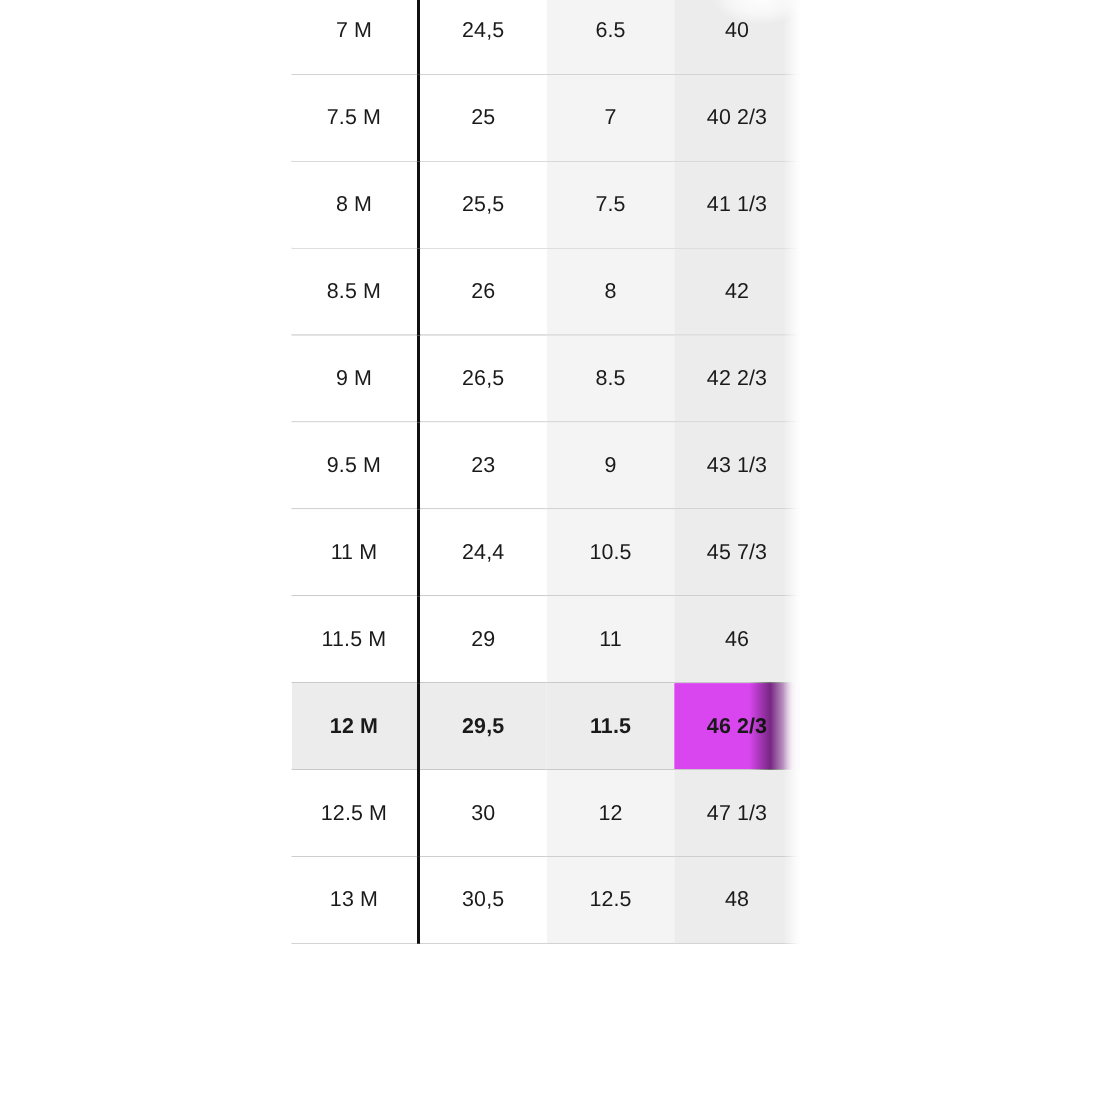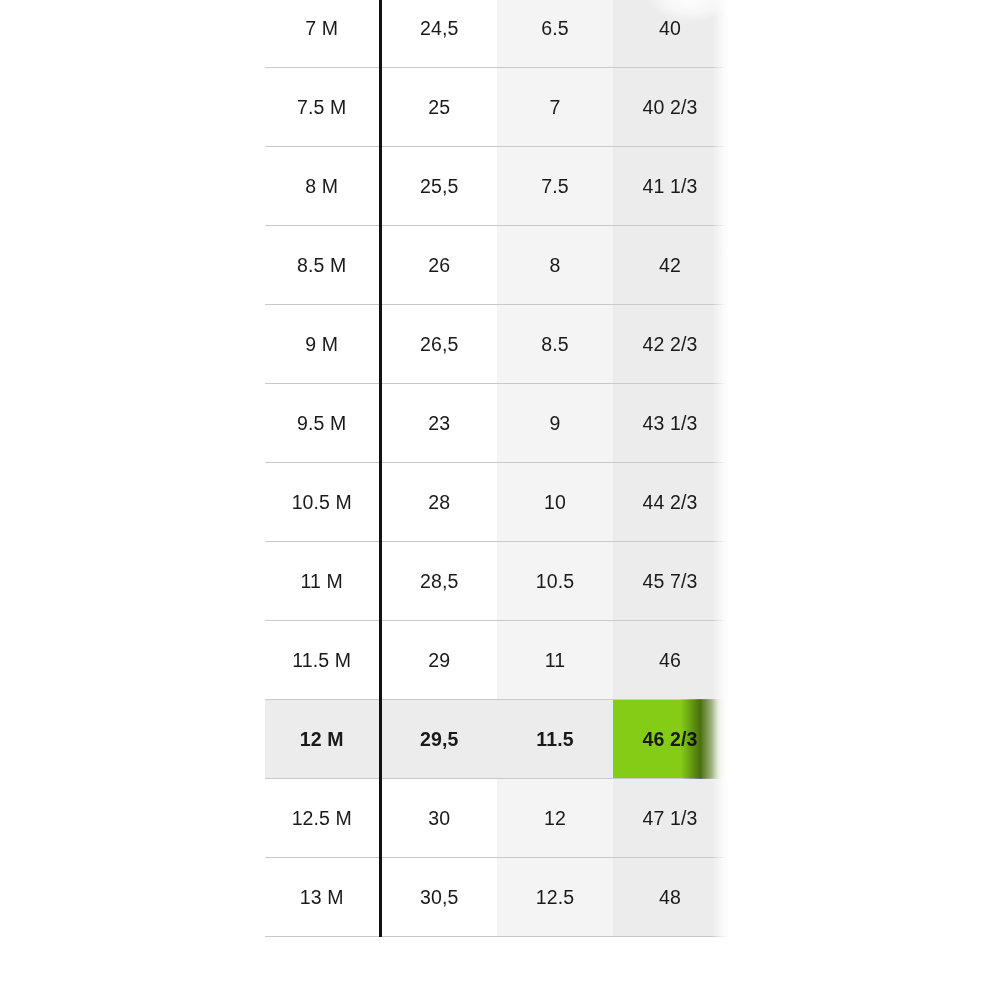--- a/index.html
+++ b/index.html
@@ -61,21 +61,21 @@
   td.col-cm { border-left: 3px solid #111111; }
 
   
   tr.is-selected td {
     background: #ececec;
     border-top-color: transparent;
     border-bottom-color: transparent;
     font-weight: bold;
   }
   tr.is-selected td.col-eu {
-    background: #84cc16;
+    background: #d946ef;
     color: #ffffff;
     font-weight: bold;
   }
   
   tr.is-selected td.col-eu::after {
     content: "";
     position: absolute;
     top: -1px;
     right: 0;
     width: 46px;
@@ -163,28 +163,22 @@
           <td class="col-uk">8.5</td>
           <td class="col-eu">42 2/3</td>
         </tr>
         <tr>
           <td class="col-us">9.5 M</td>
           <td class="col-cm">23</td>
           <td class="col-uk">9</td>
           <td class="col-eu">43 1/3</td>
         </tr>
         <tr>
-          <td class="col-us">10.5 M</td>
-          <td class="col-cm">28</td>
-          <td class="col-uk">10</td>
-          <td class="col-eu">44 2/3</td>
-        </tr>
-        <tr>
           <td class="col-us">11 M</td>
-          <td class="col-cm">28,5</td>
+          <td class="col-cm">24,4</td>
           <td class="col-uk">10.5</td>
           <td class="col-eu">45 7/3</td>
         </tr>
         <tr>
           <td class="col-us">11.5 M</td>
           <td class="col-cm">29</td>
           <td class="col-uk">11</td>
           <td class="col-eu">46</td>
         </tr>
         <tr class="is-selected">

